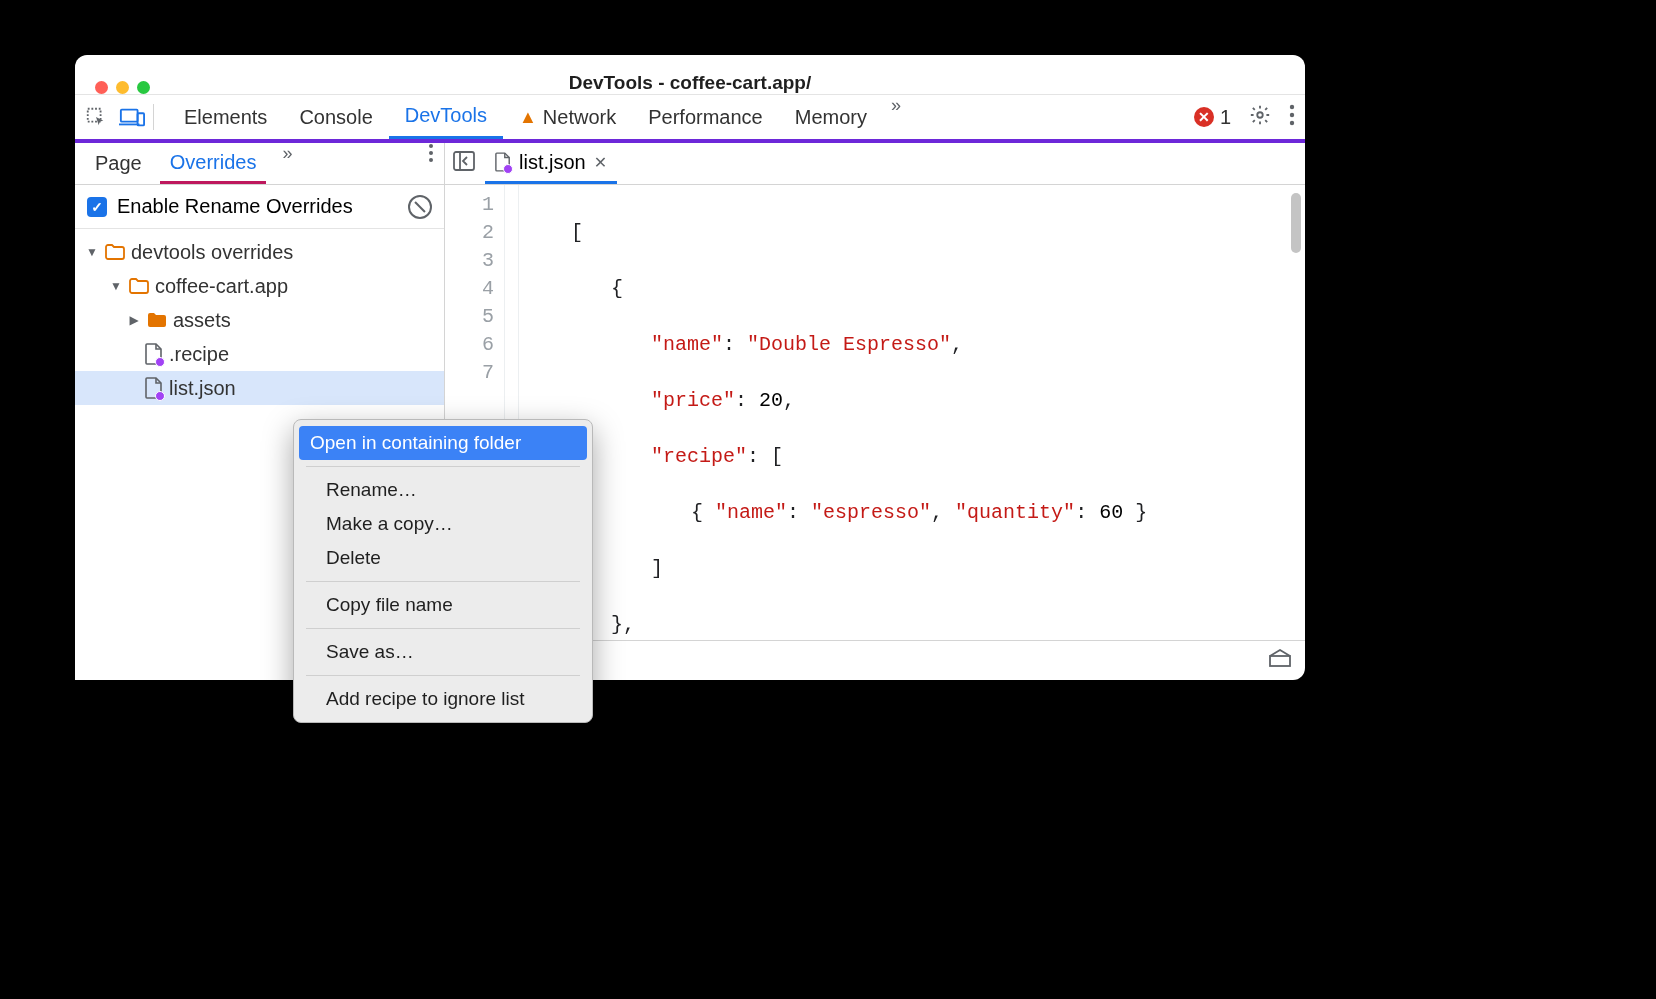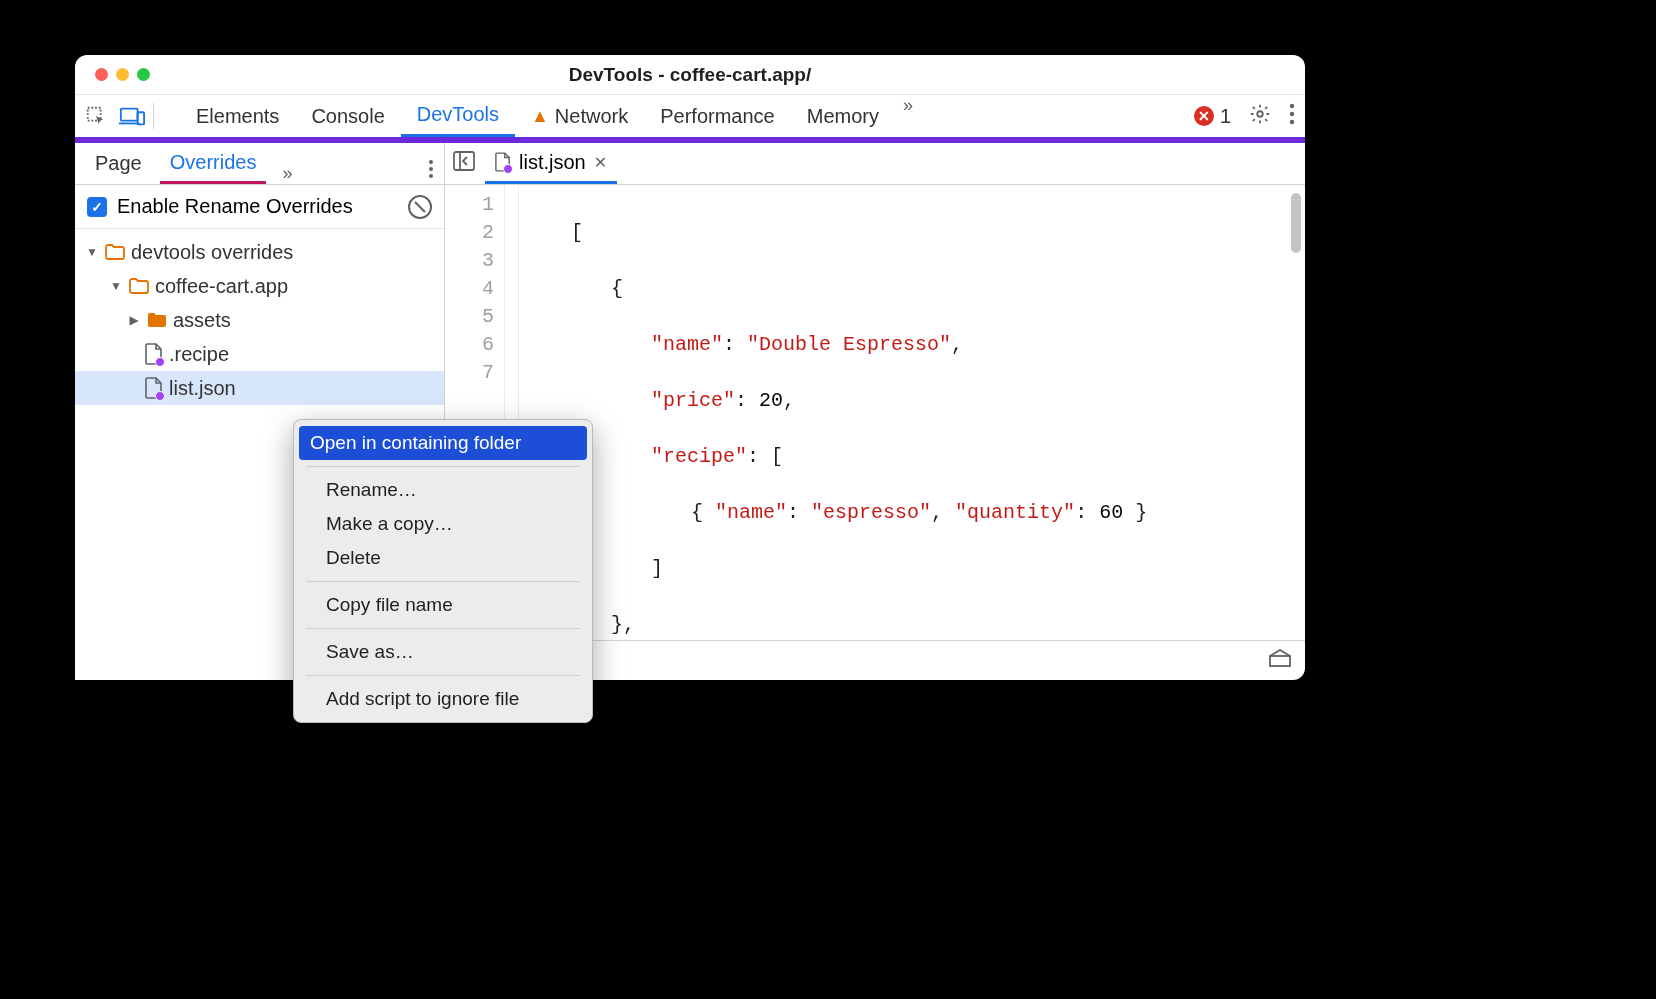--- a/index.html
+++ b/index.html
@@ -19,48 +19,48 @@
     background: #fff;
     border-radius: 12px;
     box-shadow: 0 20px 60px rgba(0,0,0,0.5);
     overflow: visible;
     display: flex;
     flex-direction: column;
   }
   .titlebar {
     height: 40px;
     display: flex;
-    align-items: center;
+    align-items: flex-end;
     padding: 0 20px;
     position: relative;
     border-bottom: 1px solid #e4e4e4;
   }
   .traffic-lights { display: flex; gap: 8px; }
   .traffic-light { width: 13px; height: 13px; border-radius: 50%; }
   .tl-red { background: #ff5f57; }
   .tl-yellow { background: #febc2e; }
   .tl-green { background: #28c840; }
   .title {
     position: absolute;
     left: 0; right: 0;
     text-align: center;
     font-weight: 700;
     font-size: 19px;
     color: #1f1f1f;
     pointer-events: none;
   }
   .toolbar {
     height: 48px;
-    border-bottom: 6px solid #6d28d9;
+    border-bottom: 4px solid #6d28d9;
     display: flex;
     align-items: center;
     padding: 0 10px;
     font-size: 20px;
     color: #333;
-    gap: 18px;
+    gap: 6px;
   }
   .toolbar .left-icons { display:flex; align-items:center; gap:12px; padding-right:8px; border-right:1px solid #d4d4d4; height:60%;}
   .inspect-icon svg, .device-icon svg { display:block; }
   .tabs { display:flex; align-items:stretch; height:100%; margin-left:8px; }
   .tab {
     padding: 0 16px;
     display:flex;
     align-items:center;
     gap:6px;
     cursor:pointer;
@@ -79,21 +79,21 @@
     width: 370px;
     border-right:1px solid #d4d4d4;
     display:flex;
     flex-direction:column;
     background:#fff;
   }
   .sidebar-tabs {
     height:42px;
     border-bottom:1px solid #d4d4d4;
     display:flex;
-    align-items:flex-end;
+    align-items:flex-start;
     padding:0 10px;
     font-size:20px;
     gap:8px;
   }
   .stab { padding:0 10px; height:100%; display:flex; align-items:center; cursor:pointer; color:#333;}
   .stab.active { color:#1a73e8; border-bottom:3px solid #be185d; }
   .sidebar-tabs .chevrons { margin-left:0; }
   .sidebar-tabs .kebab { margin-left:auto; color:#5f6368; cursor:pointer; font-size:18px;}
 
   .overrides-bar {
@@ -178,21 +178,21 @@
     box-shadow: 0 10px 30px rgba(0,0,0,0.35);
     padding:6px 0;
     font-size:19px;
     z-index:50;
   }
   .cm-item {
     padding:6px 32px;
     cursor:pointer;
     color:#1f1f1f;
   }
-  .cm-item.hl { background:#1d4ed8; color:#fff; border-radius:4px; margin:0 5px; padding:6px 11px;}
+  .cm-item.hl { background:#3b82f6; color:#fff; border-radius:4px; margin:0 5px; padding:6px 11px;}
   .cm-sep { height:1px; background:#cfcfcf; margin:6px 12px; }
 </style>
 </head>
 <body>
 
 <div class="window">
 
   <div class="titlebar">
     <div class="traffic-lights">
       <div class="traffic-light tl-red"></div>
@@ -398,14 +398,14 @@
   <div class="cm-item hl">Open in containing folder</div>
   <div class="cm-sep"></div>
   <div class="cm-item">Rename…</div>
   <div class="cm-item">Make a copy…</div>
   <div class="cm-item">Delete</div>
   <div class="cm-sep"></div>
   <div class="cm-item">Copy file name</div>
   <div class="cm-sep"></div>
   <div class="cm-item">Save as…</div>
   <div class="cm-sep"></div>
-  <div class="cm-item">Add script to ignore file</div>
+  <div class="cm-item">Add recipe to ignore list</div>
 </div>
 
 </body></html>

